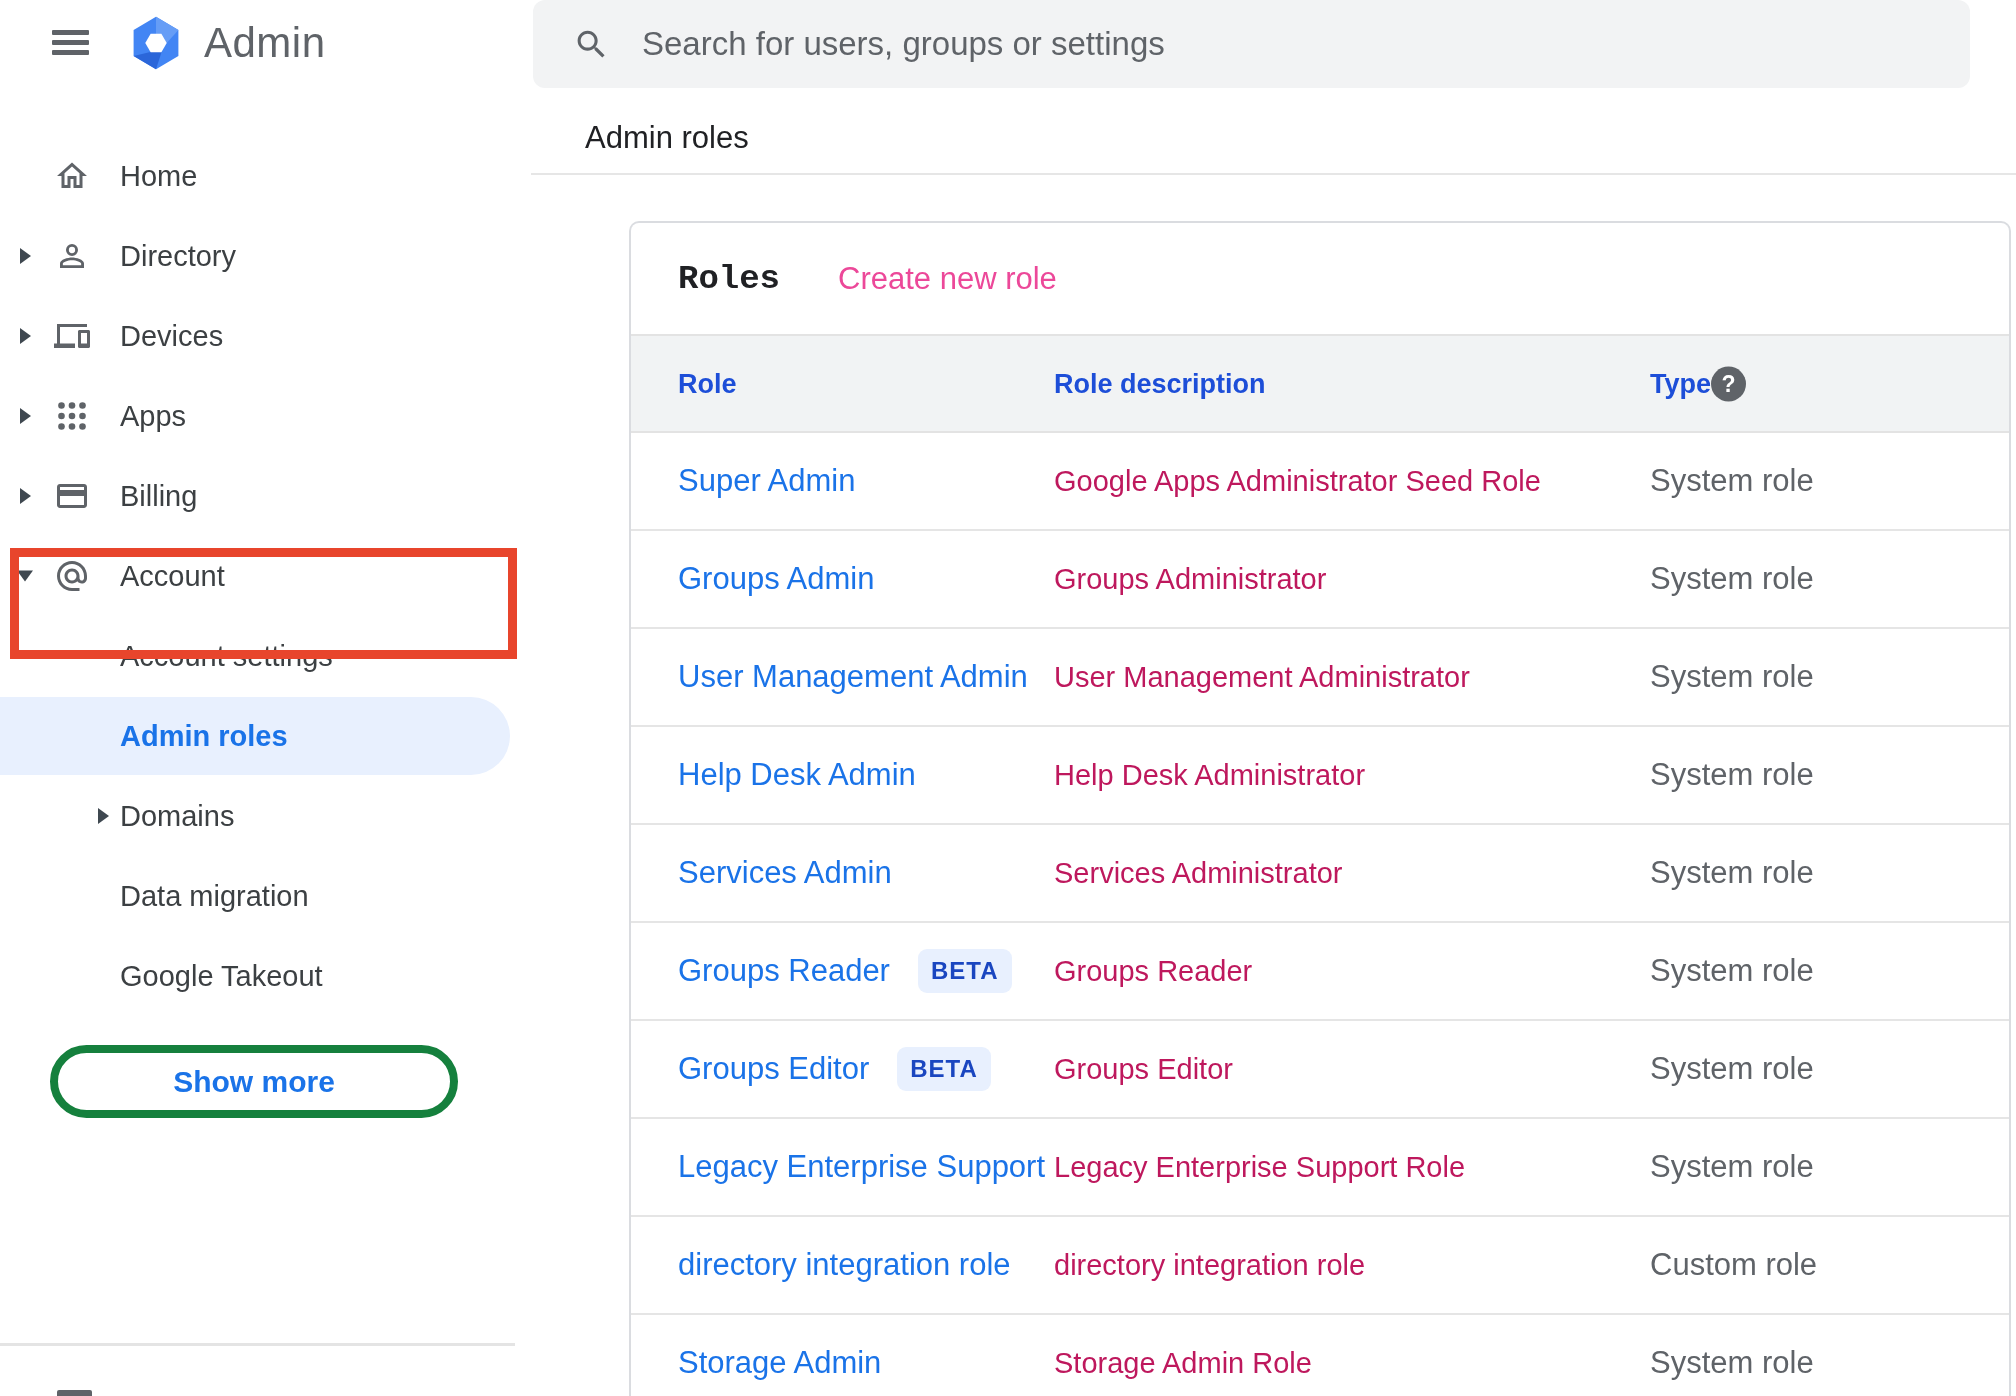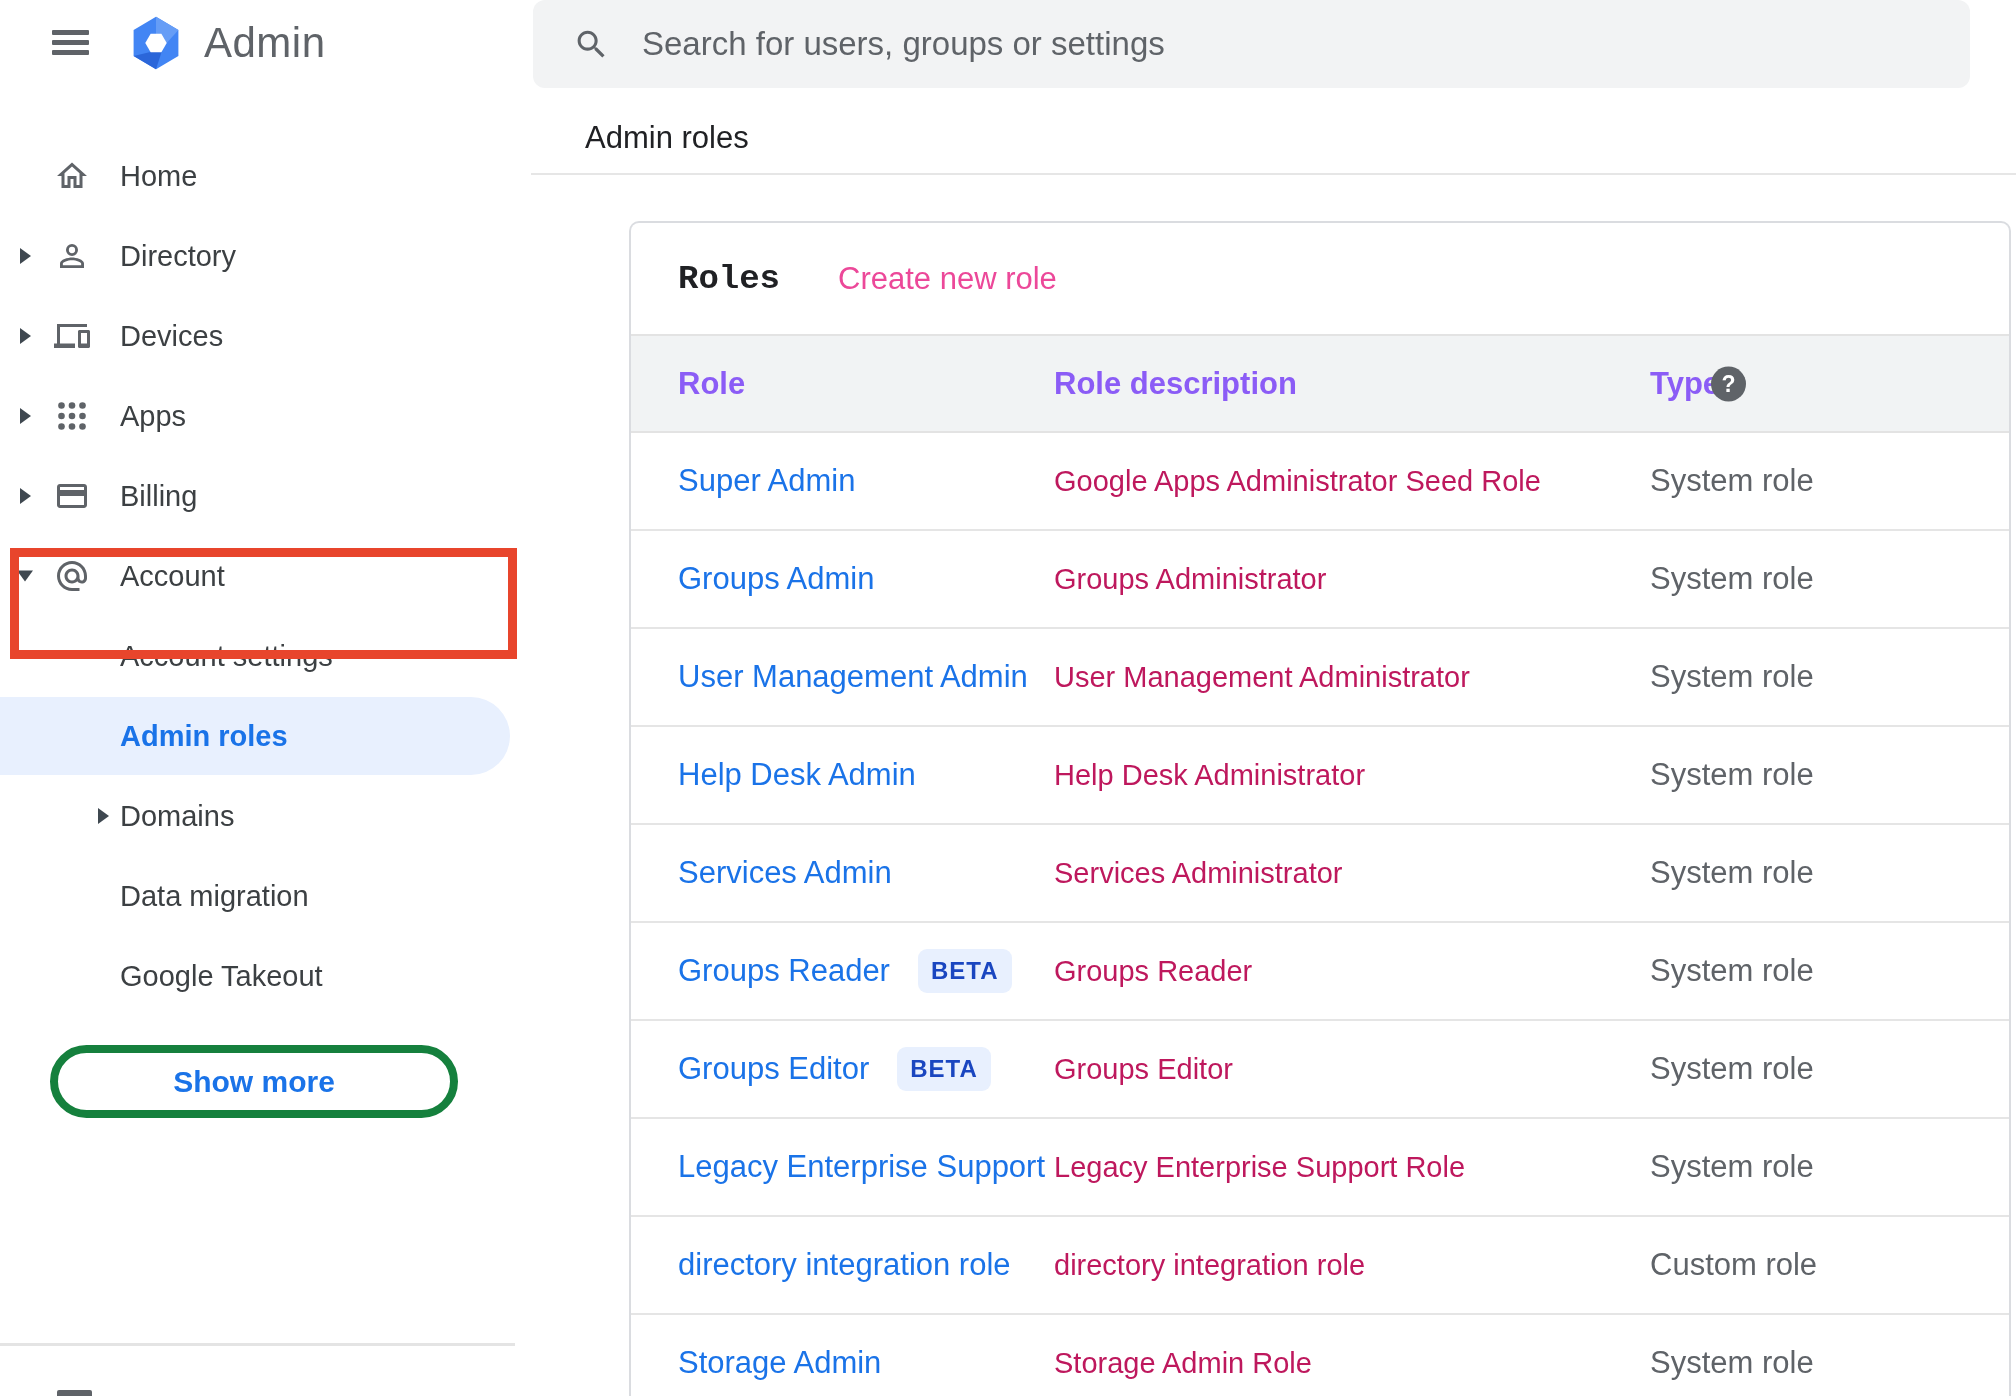--- a/index.html
+++ b/index.html
@@ -55,21 +55,21 @@
   .card { position:absolute; left:629px; top:221px; width:1382px; height:1200px;
     background:#fff; border:2px solid #dadce0; border-bottom:none; border-radius:10px 10px 0 0; }
   .card-header { position:relative; height:111px; }
   .roles-title { position:absolute; left:47px; top:50%; transform:translateY(-50%);
     font-size:34px; font-weight:bold; color:#202124;font-family:Liberation Mono, monospace; }
   .create-link { position:absolute; left:207px; top:50%; transform:translateY(-50%);
     font-size:31px; color:#ec4899; cursor:pointer; text-decoration:none; }
   .thead { position:relative; height:99px; background:#f1f3f4;
     border-top:2px solid #e3e3e3; border-bottom:2px solid #e3e3e3; }
   .th { position:absolute; top:50%; transform:translateY(-50%);
-    font-size:31px; font-weight:bold; color:#8b5cf6; }
+    font-size:27px; font-weight:bold; color:#1d4ed8; }
   .th-role { left:47px; } .th-desc { left:423px; } .th-type { left:1019px; }
   .help-icon { position:absolute; left:1080px; top:50%; transform:translateY(-50%);
     width:35px; height:35px; border-radius:50%; background:#5f6368; color:#fff;
     font-size:23px; font-weight:bold; display:flex; align-items:center; justify-content:center;
     cursor:pointer; }
   .trow { position:relative; height:98px; border-bottom:2px solid #e5e5e5; }
   .cell-role { position:absolute; left:47px; top:50%; transform:translateY(-50%);
     display:flex; align-items:center; }
   .role-link { font-size:31px; color:#1a73e8; cursor:pointer; text-decoration:none; white-space:nowrap; }
   .beta { margin-left:28px; background:#e8f0fe; color:#1a46c0; font-size:24px; font-weight:bold;

